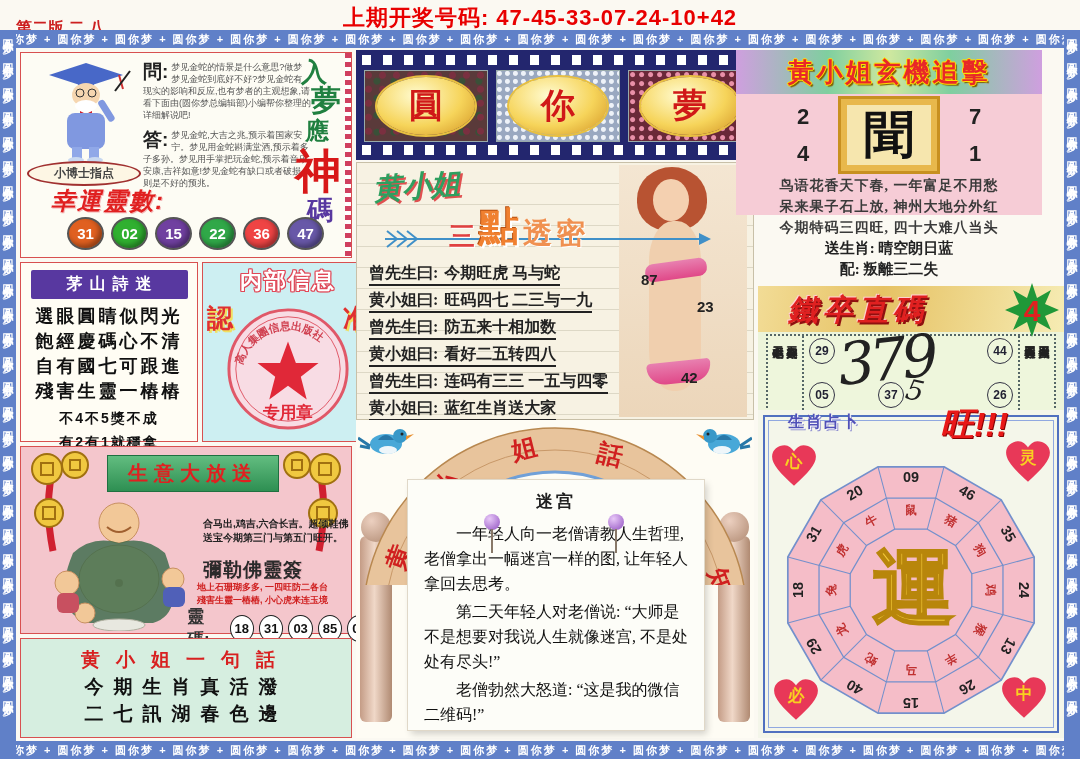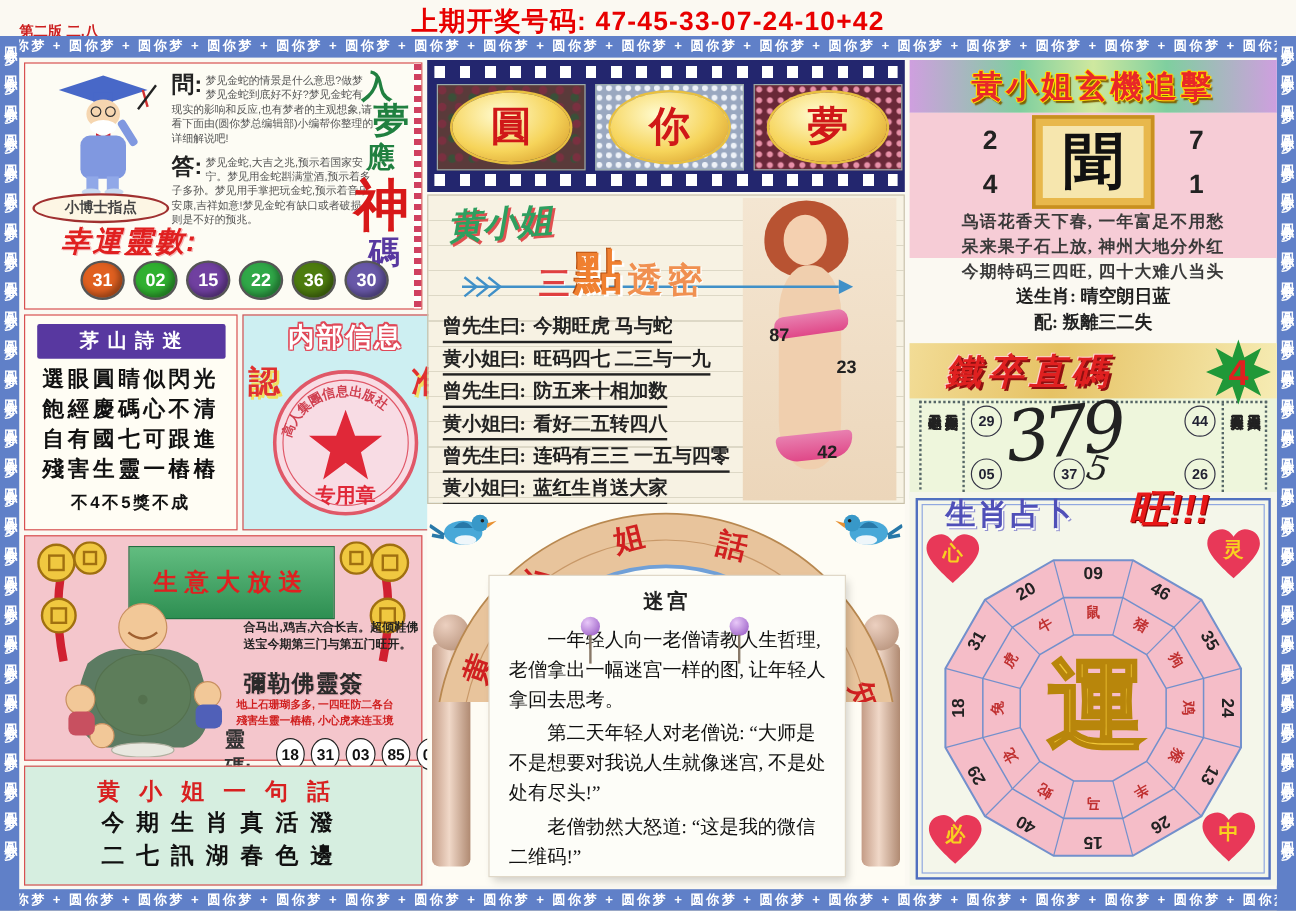--- a/index.html
+++ b/index.html
@@ -1,19 +1,19 @@
 <!DOCTYPE html>
 <html><head>
 <meta charset="utf-8">
 <style>
   html,body{margin:0;padding:0;background:#777;}
   .page{position:relative;width:1080px;height:759px;background:#fbf9f2;overflow:hidden;
         font-family:"Liberation Sans","DejaVu Sans",sans-serif;margin:0 auto;}
   
-  .edition{position:absolute;left:16px;top:18px;color:#cc2020;font-size:12px;font-weight:bold;}
+  .edition{position:absolute;left:16px;top:18px;color:#cc2020;font-size:16px;font-weight:bold;}
   .hdr{position:absolute;top:3px;left:0;width:100%;text-align:center;color:#e80000;
        font-size:22px;font-weight:bold;letter-spacing:1px;}
   
   .bstrip{position:absolute;background:#6080c8;color:#fff;font-size:11px;font-weight:bold;
           letter-spacing:2px;overflow:hidden;white-space:nowrap;}
   .btop{left:0;top:30px;width:1080px;height:18px;line-height:18px;}
   .bbot{left:0;top:741px;width:1080px;height:18px;line-height:18px;}
   .bleft{left:0;top:30px;width:16px;height:729px;writing-mode:vertical-rl;line-height:16px;}
   .bright{left:1064px;top:30px;width:16px;height:729px;writing-mode:vertical-rl;line-height:16px;}
   
@@ -50,21 +50,21 @@
            color:#111;letter-spacing:3px;}
   .ms-foot{font-size:14px;font-weight:bold;line-height:19px;margin-top:5px;color:#111;letter-spacing:2px;}
   
   .internal{left:202px;top:262px;width:172px;height:180px;background:#cdeff2;border:1px solid #d85050;text-align:center;}
   .int-title{font-size:22px;font-weight:bold;margin-top:3px;letter-spacing:2px;}
   .int-char{position:absolute;font-size:26px;font-weight:bold;color:#e03030;
             text-shadow:2px 2px 0 #f0e060;font-family:"Liberation Serif",serif;}
   .int-l{left:4px;top:38px;}  .int-r{right:4px;top:38px;}
   
   .business{left:20px;top:446px;width:332px;height:188px;background:#f4c6cc;border:1px solid #d85050;}
-  .biz-banner{position:absolute;left:86px;top:8px;width:170px;padding:16px 0;text-align:center;
+  .biz-banner{position:absolute;left:86px;top:8px;width:170px;padding:4px 0;text-align:center;
               background:linear-gradient(180deg,#62bd80,#2e8f52);border:1px solid #1f7040;
               color:#e02020;font-size:20px;font-weight:bold;letter-spacing:6px;}
   .biz-text{position:absolute;left:182px;top:70px;width:146px;font-size:10px;line-height:14px;
             color:#222;font-weight:bold;}
   .biz-sub{position:absolute;left:182px;top:110px;font-size:19px;font-weight:bold;color:#2a2a2a;
            letter-spacing:1px;text-shadow:1px 1px 0 #e8b0b8;}
   .biz-red{position:absolute;left:176px;top:134px;width:152px;font-size:9px;color:#d02020;
            font-weight:bold;line-height:13px;}
   .biz-codes{position:absolute;left:166px;top:158px;display:flex;align-items:center;gap:5px;}
   .biz-code-label{font-size:17px;font-weight:bold;color:#333;margin-right:2px;}
@@ -129,21 +129,21 @@
   .orn1{left:128px;} .orn2{left:252px;}
   .panel{position:absolute;left:52px;top:60px;width:296px;height:250px;background:#fdfdf8;z-index:2;
          box-shadow:0 0 0 1px #e0d8c8,3px 4px 7px rgba(0,0,0,.18);}
   .panel-title{text-align:center;font-size:17px;font-weight:bold;margin-top:10px;letter-spacing:3px;color:#222;}
   .panel-text{margin:8px 13px 0;font-family:"Liberation Serif",serif;font-size:16px;line-height:25px;color:#111;}
   .panel-text p{text-indent:2em;margin:3px;}
   .arch{position:absolute;left:0;top:0;z-index:1;}
   .bird{position:absolute;top:0;z-index:4;}
   .bird-l{left:2px;} .bird-r{right:2px;transform:scaleX(-1);}
   
-  .mys{left:758px;top:50px;width:306px;height:165px;}
+  .mys{left:736px;top:50px;width:306px;height:165px;}
   .mys-banner{height:44px;display:flex;align-items:center;justify-content:center;
       background:linear-gradient(90deg,#cf9fdf,#7fcf9f 30%,#cfe89f 50%,#7fcf9f 70%,#cf9fdf);
       color:#e82828;font-size:26px;font-weight:bold;letter-spacing:3px;
       text-shadow:1px 0 #ffe000,-1px 0 #ffe000,0 1px #ffe000,0 -1px #ffe000,2px 2px 1px #806000;}
   .mys-body{position:absolute;top:44px;left:0;right:0;bottom:0;background:#f6ccd6;}
   .char-grid{display:grid;grid-template-columns:62px 110px 62px;grid-template-rows:37px 37px;
              justify-content:center;align-items:center;text-align:center;margin-top:4px;}
   .cnum{font-size:22px;font-weight:bold;color:#222;}
   .kbox{grid-row:1/3;grid-column:2;width:96px;height:72px;margin:0 auto;background:#e8b84c;
         border:3px solid #c89020;display:flex;align-items:center;justify-content:center;}
@@ -171,21 +171,21 @@
            display:flex;align-items:center;justify-content:center;font-size:12px;font-weight:bold;color:#223;}
   .ic0{left:5px;top:2px;} .ic1{right:5px;top:2px;} .ic2{left:5px;bottom:2px;}
   .ic3{left:74px;bottom:2px;} .ic4{right:5px;bottom:2px;}
   .hand{position:absolute;left:34px;top:-10px;font-size:58px;font-style:italic;color:#222;
         font-family:"DejaVu Serif",serif;letter-spacing:-5px;transform:rotate(-6deg);}
   .hand5{position:absolute;left:102px;top:38px;font-size:28px;font-style:italic;color:#222;
         font-family:"DejaVu Serif",serif;transform:rotate(12deg);}
   
   .zod{left:758px;top:410px;width:306px;height:328px;background:#f4f6ea;}
   .zframe{position:absolute;inset:5px;border:2px solid #5070c0;outline:1px solid #90a8e0;outline-offset:-6px;}
-  .ztitle{position:absolute;top:2px;left:30px;font-size:25px;font-weight:bold;color:#5050b8;
+  .ztitle{position:absolute;top:2px;left:30px;font-size:16px;font-weight:bold;color:#5050b8;
           letter-spacing:2px;text-shadow:1px 1px 0 #fff,2px 2px 0 #9090d0;z-index:2;}
   .zhot{position:absolute;top:-8px;left:182px;font-size:34px;font-weight:bold;font-style:italic;
         color:#e81818;z-index:2;text-shadow:1px 1px 0 #800;}
   .zheart{position:absolute;z-index:3;}
   .zh0{left:12px;top:34px;} .zh1{left:246px;top:30px;} .zh2{left:14px;top:268px;} .zh3{left:242px;top:266px;}
   .wheel{position:absolute;left:17px;top:44px;z-index:1;}
 </style>
 </head>
 <body>
 
@@ -229,32 +229,33 @@
       <span class="vt4">神</span>
       <span class="vt5">碼</span>
     </div>
     <div class="stripebar"></div>
     <div class="lucky-label">幸運靈數:</div>
     <div class="balls">
       <span class="ball" style="background: rgb(224, 96, 32);">31</span>
       <span class="ball" style="background: rgb(48, 176, 48);">02</span>
       <span class="ball" style="background: rgb(112, 64, 160);">15</span>
       <span class="ball" style="background: rgb(48, 168, 72);">22</span>
-      <span class="ball" style="background: #4d7c0f;">36</span>
-      <span class="ball" style="background: rgb(104, 88, 168);">30</span>
+      <span class="ball" style="background: #ef4444;">36</span>
+      <span class="ball" style="background: rgb(104, 88, 168);">47</span>
     </div>
   </section>
 
   <section class="maoshan">
     <div class="ms-title">茅山詩迷</div>
     <div class="ms-line">選眼圓睛似閃光</div>
     <div class="ms-line">飽經慶碼心不清</div>
     <div class="ms-line">自有國七可跟進</div>
     <div class="ms-line">殘害生靈一樁樁</div>
     <div class="ms-foot">不4不5獎不成</div>
+    <div class="ms-foot">有2有1就穩拿</div>
   </section>
 
   <section class="internal">
     <div class="int-title outline-red">内部信息</div>
     <span class="int-char int-l">認</span>
     <span class="int-char int-r">准</span>
     <svg width="128" height="138" viewBox="0 0 130 140" style="margin-top:2px;">
       <circle cx="65" cy="72" r="60" fill="#f8dce4" stroke="#e05868" stroke-width="3"></circle>
       <circle cx="65" cy="72" r="53" fill="none" stroke="#e05868" stroke-width="1"></circle>
       <path id="arcpath" d="M 17,80 A 48,48 0 1 1 113,80" fill="none"></path>

